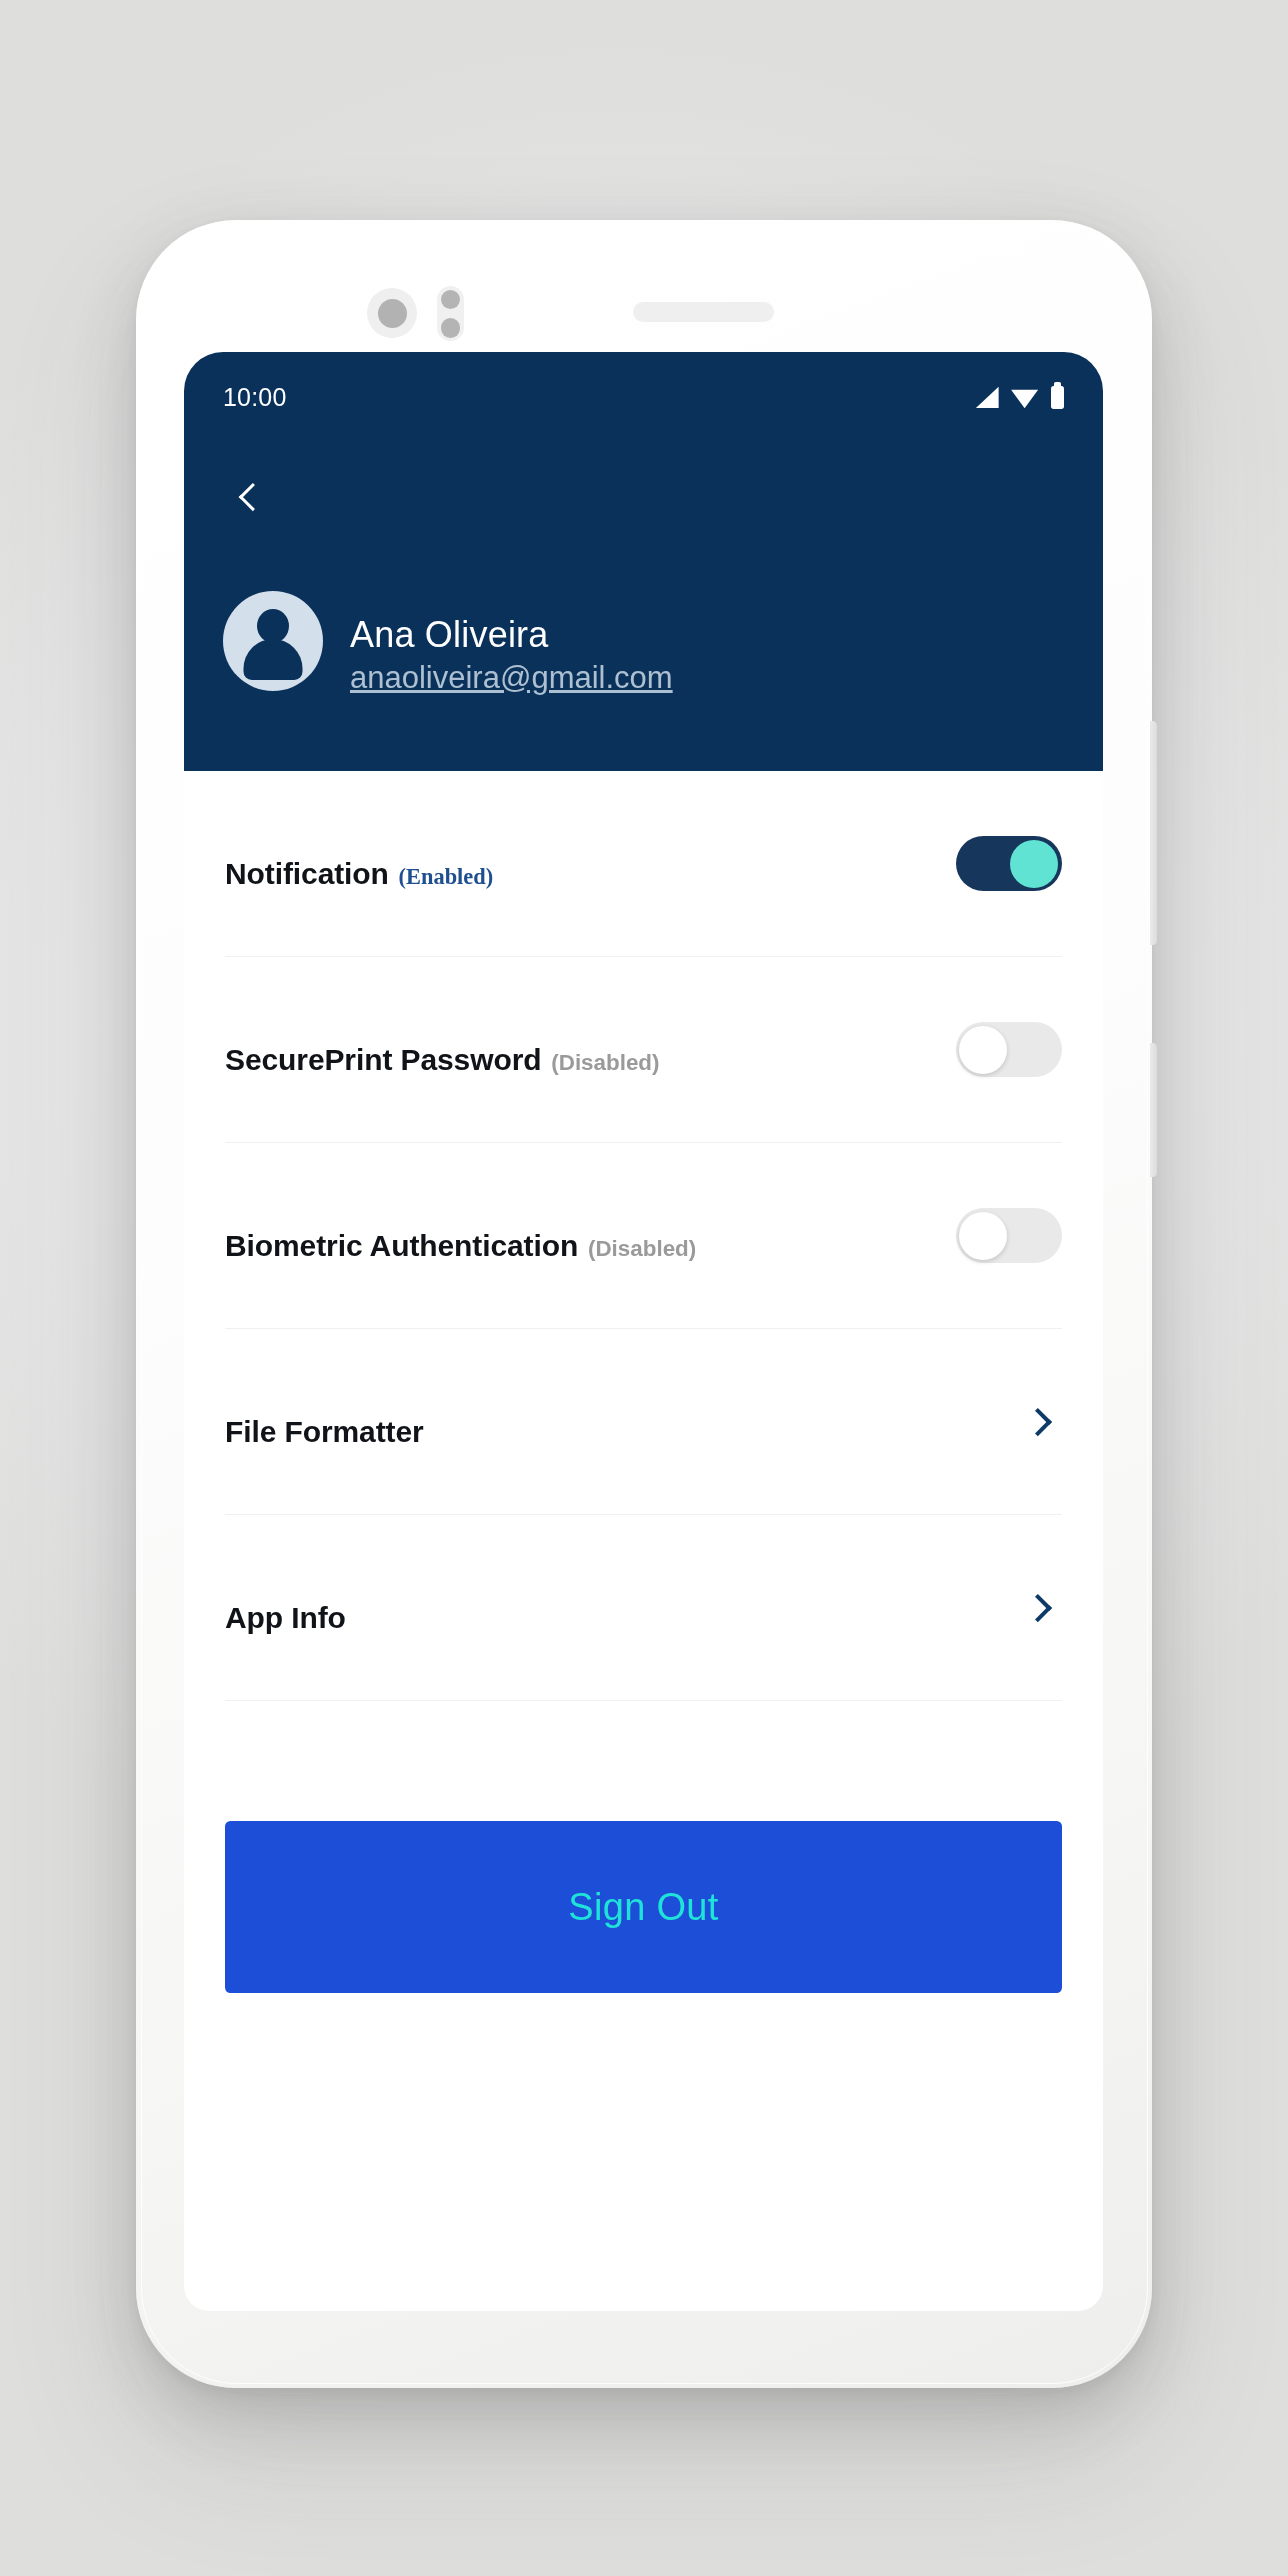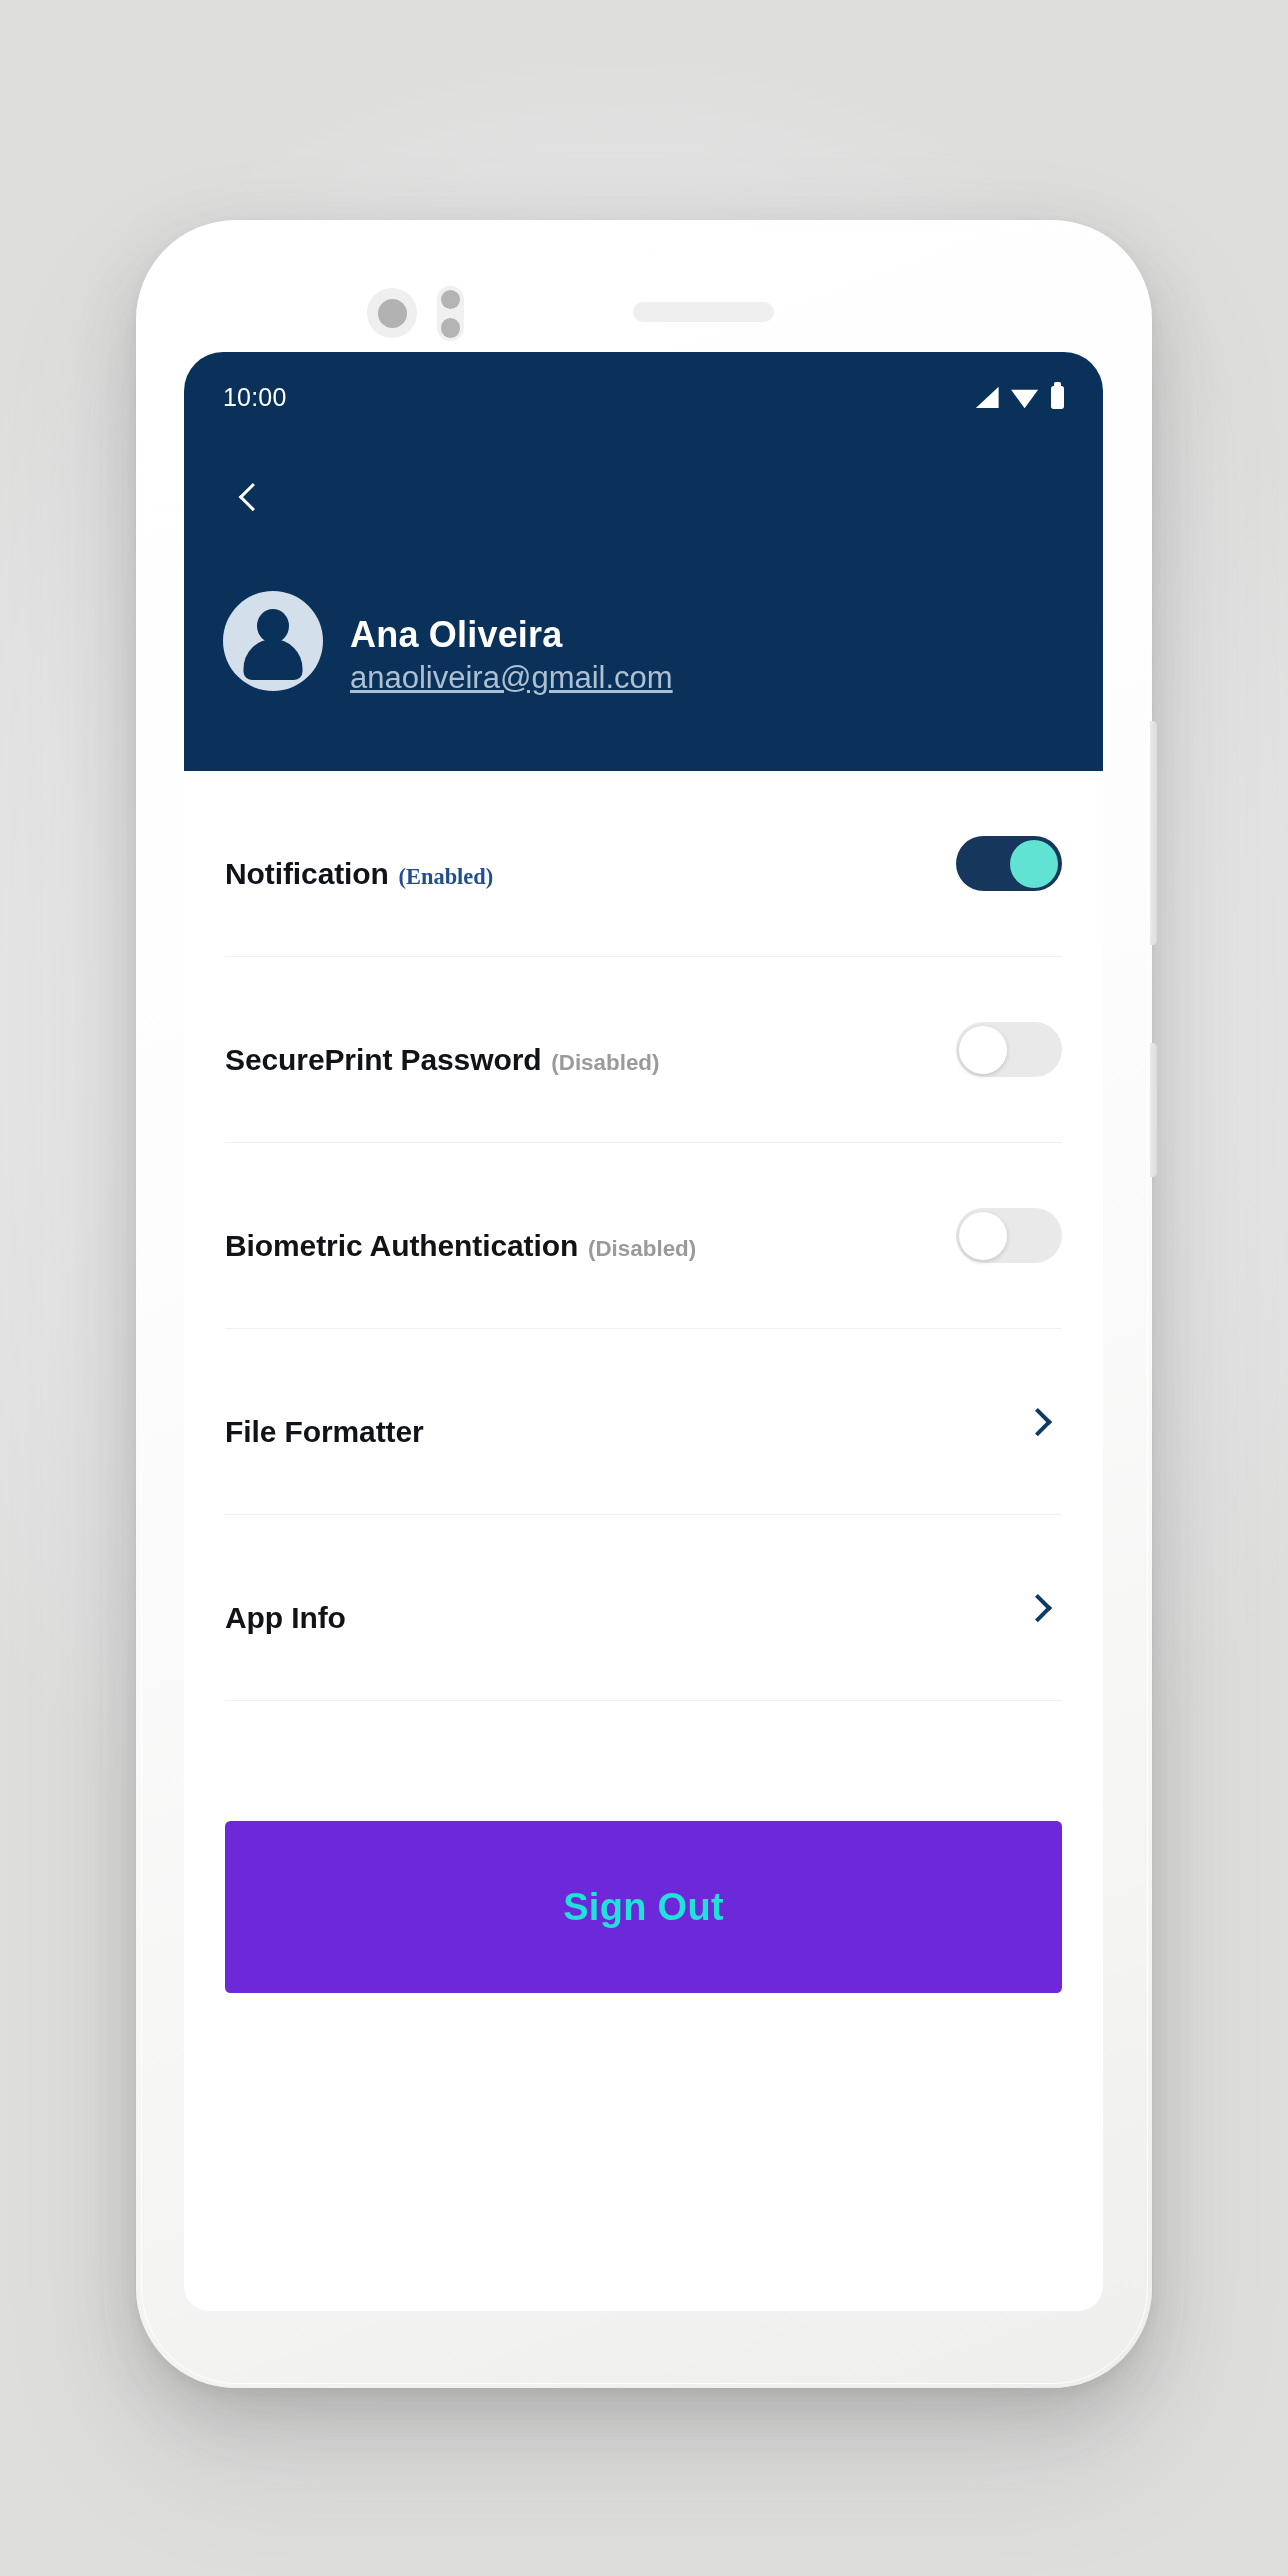--- a/index.html
+++ b/index.html
@@ -238,21 +238,21 @@
     transform: translateX(-50%);
     width: 59px;
     height: 41px;
     border-radius: 32px 32px 9px 9px;
     background: #0a3159;
   }
   .profile-text { display: flex; flex-direction: column; gap: 3.6px; }
   .profile-name {
     color: #ffffff;
     font-size: 36px;
-    font-weight: 700;
+    font-weight: 400;
     letter-spacing: 0.2px;
     margin-top: 28px;
   }
   .profile-email {
     color: #adc0d2;
     font-size: 31px;
     font-weight: 400;
     text-decoration: underline;
   }
 
@@ -346,26 +346,26 @@
     color: #9a9a9a;
   }
 
   
   .signout-wrap {
     padding: 120px 41px 0;
   }
   .signout-btn {
     width: 100%;
     height: 172px;
-    background: #6d28d9;
+    background: #1d4ed8;
     border: none;
     border-radius: 5.4px;
     color: #1fe3d8;
     font-size: 38px;
-    font-weight: 700;
+    font-weight: 400;
     font-family: "Liberation Sans", sans-serif;
     letter-spacing: 0.3px;
     cursor: pointer;
   }
 </style>
 </head>
 <body>
 
 <div class="backdrop"></div>
 

